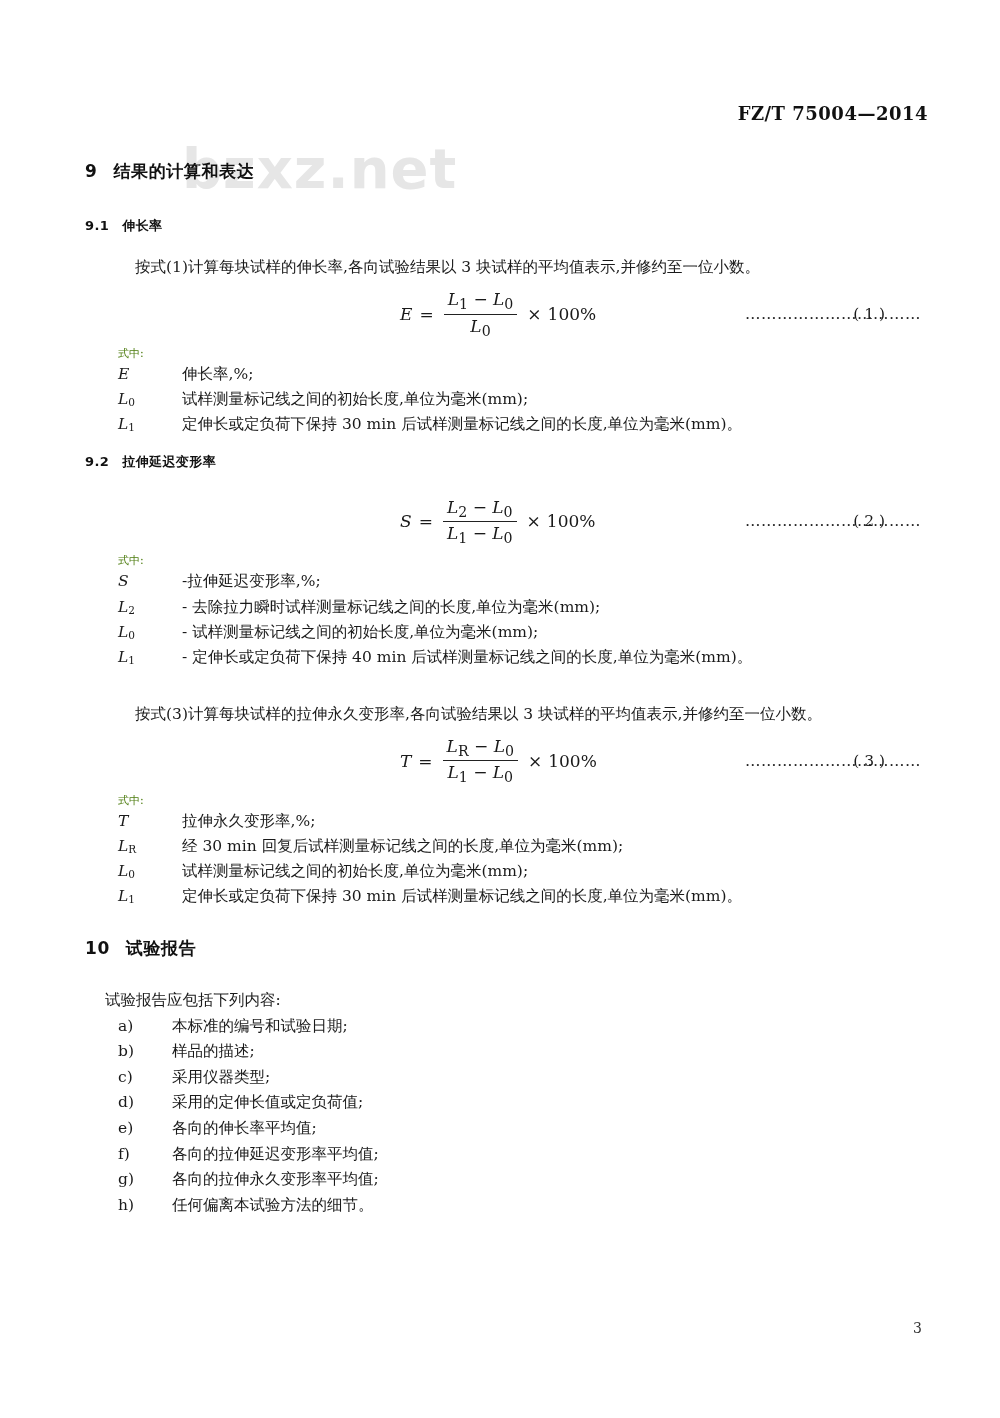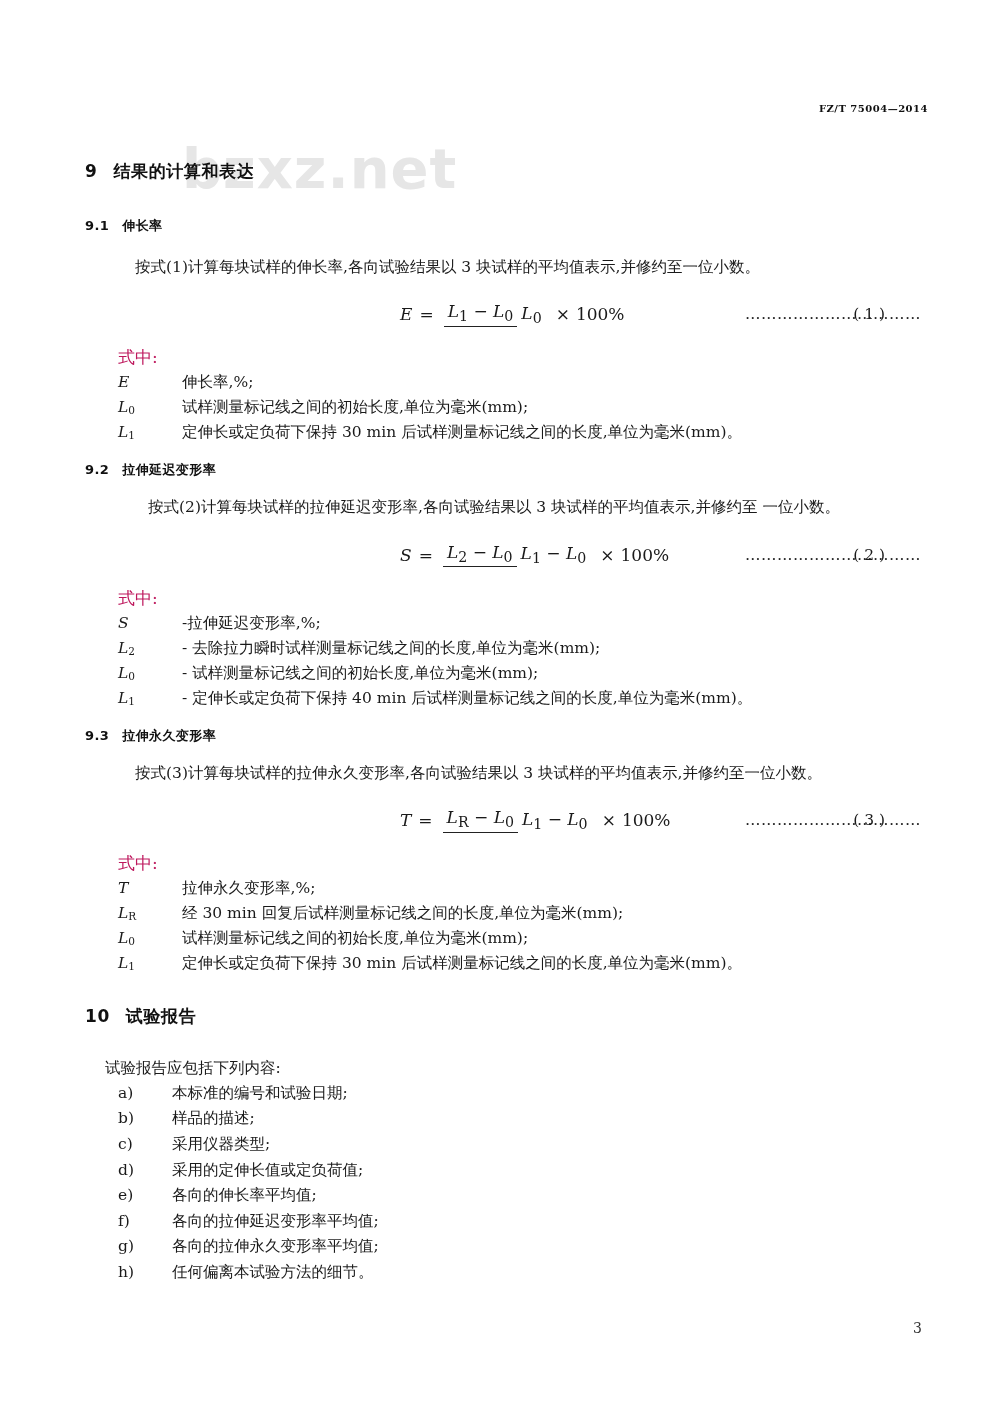--- a/index.html
+++ b/index.html
@@ -33,21 +33,21 @@
     z-index: 0;
   }
 
   
   .doc-header {
     position: absolute;
     top: 103px;
     right: 72px;
     font-family: "DejaVu Serif", "Liberation Serif", serif;
     font-weight: bold;
-    font-size: 10px;
+    font-size: 18px;
     letter-spacing: 0.5px;
     color: #111;
     z-index: 2;
   }
   .page-number {
     position: absolute;
     bottom: 82px;
     right: 78px;
     font-family: "DejaVu Serif", "Liberation Serif", serif;
     font-size: 14px;
@@ -88,22 +88,22 @@
     font-size: 15.5px;
     line-height: 1.62;
     color: #1a1a1a;
     margin-left: 20px;
     text-align: justify;
   }
   .para.indent { text-indent: 30px; }
 
   .whereis {
     font-family: "DejaVu Serif", "Liberation Serif", serif;
-    font-size: 17px;
-    color: #be185d;
+    font-size: 11px;
+    color: #4d7c0f;
     margin-left: 33px;
   }
 
   
   .deflist {
     margin-left: 33px;
     margin-top: 1px;
   }
   .defrow {
     display: flex;
@@ -140,21 +140,21 @@
     align-items: center;
     font-family: "DejaVu Serif", "Liberation Serif", serif;
     font-size: 17px;
     color: #1a1a1a;
     height: 52px;
   }
   .var { font-style: italic; }
   .eq { margin: 0 7px; }
   .frac {
     display: inline-flex;
-    flex-direction: row;
+    flex-direction: column;
     align-items: center;
     vertical-align: middle;
     margin: 0 3px;
   }
   .frac .numer {
     padding: 0 4px 1px 4px;
     border-bottom: 1.2px solid #222;
     white-space: nowrap;
   }
   .frac .denom {
@@ -271,21 +271,20 @@
     </div>
 
     <div class="sp-16"></div>
 
     <div class="h2">
       <span class="num">9.2</span><span>拉伸延迟变形率</span>
     </div>
 
     <div class="sp-16"></div>
 
-    <div class="para indent" style="margin-left:0; padding-left:33px; text-indent:30px;">按式(2)计算每块试样的拉伸延迟变形率,各向试验结果以 3 块试样的平均值表示,并修约至 一位小数。</div>
 
     <div class="formula-row">
       <div class="formula">
         <span class="var">S</span>
         <span class="eq">=</span>
         <span class="frac">
           <span class="numer">
             <span class="var">L</span><sub>2</sub>
             <span>−</span>
             <span class="var">L</span><sub>0</sub>
@@ -319,23 +318,20 @@
         <span class="defdesc">- 试样测量标记线之间的初始长度,单位为毫米(mm);</span>
       </div>
       <div class="defrow">
         <span class="defsym"><span>L</span><sub>1</sub></span>
         <span class="defdesc">- 定伸长或定负荷下保持 40 min 后试样测量标记线之间的长度,单位为毫米(mm)。</span>
       </div>
     </div>
 
     <div class="sp-16"></div>
 
-    <div class="h2">
-      <span class="num">9.3</span><span>拉伸永久变形率</span>
-    </div>
 
     <div class="sp-16"></div>
 
     <div class="para indent">按式(3)计算每块试样的拉伸永久变形率,各向试验结果以 3 块试样的平均值表示,并修约至一位小数。</div>
 
     <div class="formula-row">
       <div class="formula">
         <span class="var">T</span>
         <span class="eq">=</span>
         <span class="frac">

